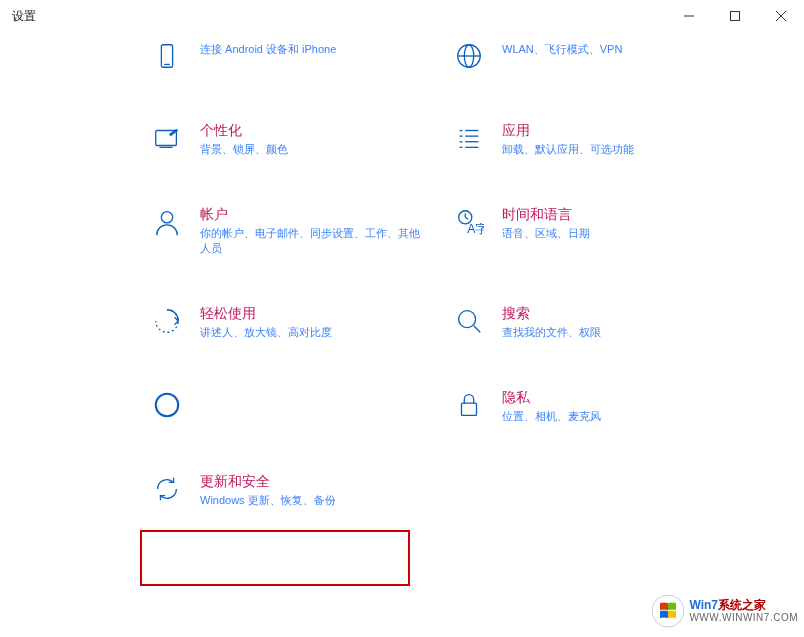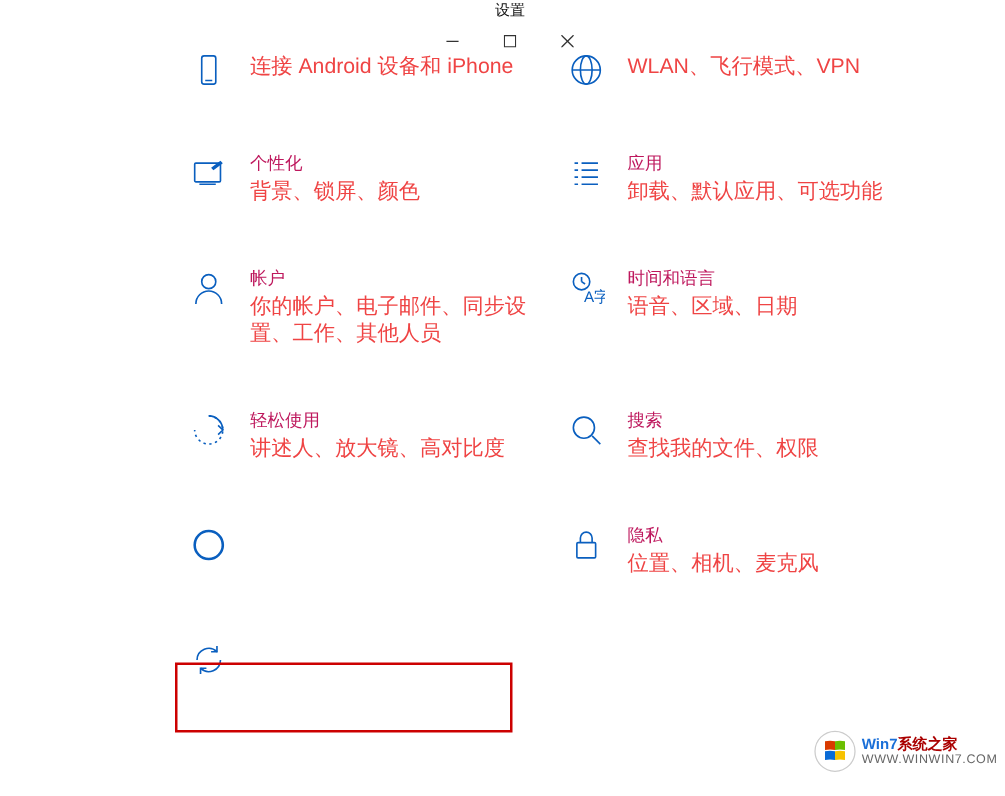--- a/index.html
+++ b/index.html
@@ -14,21 +14,20 @@
   .titlebar {
     height: 32px;
     display: flex;
     align-items: center;
     justify-content: space-between;
     padding-left: 12px;
     font-size: 12px;
     color: #111;
     border-bottom: 0;
     background:#fff;
-    flex-direction:column;
   }
   .titlebar-left { display:flex; align-items:center; gap:6px;}
   .window-controls { display: flex; }
   .wc {
     width: 46px;
     height: 32px;
     display: flex;
     align-items: center;
     justify-content: center;
     font-size: 12px;
@@ -59,34 +58,34 @@
     width: 32px;
     height: 32px;
     flex-shrink: 0;
     display:flex;
     align-items:center;
     justify-content:flex-end;
   }
   .icon svg { width:30px; height:30px; stroke:#0a5fbf; fill:none; stroke-width:1.4; }
   .text { flex:1; min-width:0;}
   .title { font-size: 14px; color:#be185d; margin-bottom:2px; }
-  .desc  { font-size: 17px; color:#ef4444; line-height:1.3;}
+  .desc  { font-size: 11px; color:#3b82f6; line-height:1.3;}
   .highlight-box {
     position:absolute;
     left: 140px;
     top: 530px;
     width: 270px;
     height: 56px;
     border: 2px solid #c00;
     pointer-events:none;
   }
   .watermark {
     position:absolute;
     right: 6px;
-    bottom: 19px;
+    bottom: 9px;
     display:flex;
     align-items:center;
     gap:4px;
     pointer-events:none;
   }
   .wm-logo {
     width:34px; height:34px;
     border-radius:50%;
   }
   .wm-text { font-size:12px; line-height:1.1; }
@@ -261,20 +260,24 @@
     </div>
 
     <div class="item">
       <div class="icon">
         <svg viewBox="0 0 32 32">
             <path d="M6 16 a10 10 0 0 1 17 -7"></path>
             <polyline points="23,4 23,9 18,9"></polyline>
             <path d="M26 16 a10 10 0 0 1 -17 7"></path>
             <polyline points="9,28 9,23 14,23"></polyline>
           </svg>
+      </div>
+      <div class="text">
+        <div class="title">更新和安全</div>
+        <div class="desc">Windows 更新、恢复、备份</div>
       </div>
     </div>
 
     <div></div>
 
   </div>
 </div>
 
 <div class="highlight-box"></div>
 

